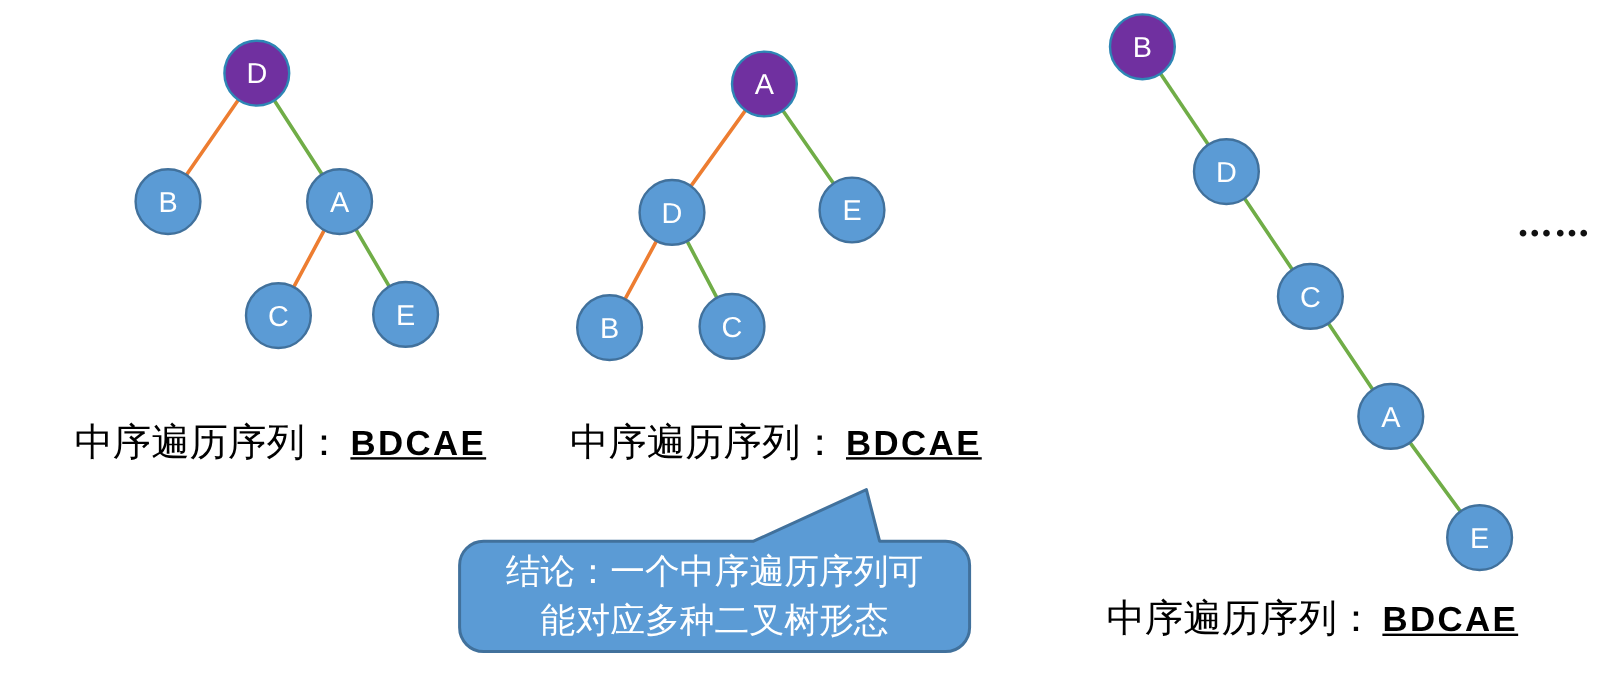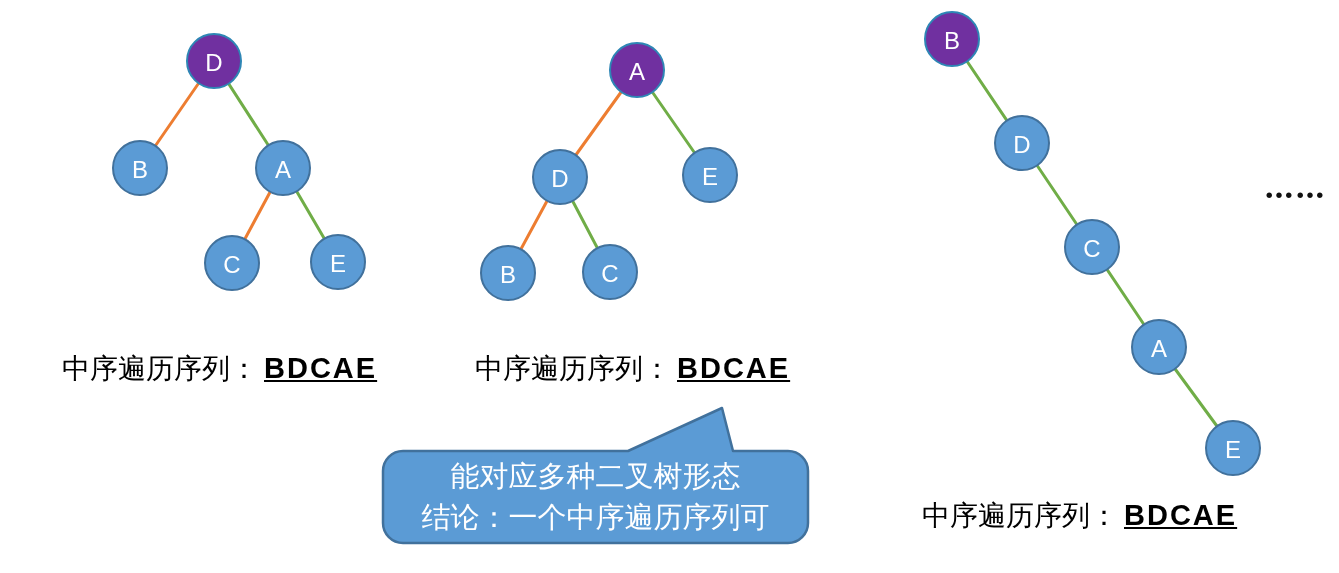--- a/index.html
+++ b/index.html
@@ -17,21 +17,21 @@
     width: 1339px; height: 573px;
   }
   .caption {
     position: absolute;
     white-space: nowrap;
     color: #000000;
     line-height: 32px;
   }
   .cap-cn {
     font-family: "DejaVu Serif", "Liberation Serif", serif;
-    font-size: 28px;
+    font-size: 32px;
   }
   .cap-seq {
     font-family: "Liberation Sans", sans-serif;
     font-size: 29px;
     font-weight: 600;
     letter-spacing: 2px;
     margin-left: 6px;
     text-decoration: underline;
   }
   .caption-1 { left: 62px;  top: 352px; }
@@ -112,22 +112,22 @@
       <text x="1022" y="144" text-anchor="middle" dominant-baseline="central" fill="#FFFFFF" font-size="24" font-family="&quot;Liberation Sans&quot;, sans-serif">D</text>
       <circle cx="1092" cy="247" r="27" fill="#5B9BD5" stroke="#41719C" stroke-width="2"></circle>
       <text x="1092" y="248" text-anchor="middle" dominant-baseline="central" fill="#FFFFFF" font-size="24" font-family="&quot;Liberation Sans&quot;, sans-serif">C</text>
       <circle cx="1159" cy="347" r="27" fill="#5B9BD5" stroke="#41719C" stroke-width="2"></circle>
       <text x="1159" y="348" text-anchor="middle" dominant-baseline="central" fill="#FFFFFF" font-size="24" font-family="&quot;Liberation Sans&quot;, sans-serif">A</text>
       <circle cx="1233" cy="448" r="27" fill="#5B9BD5" stroke="#41719C" stroke-width="2"></circle>
       <text x="1233" y="449" text-anchor="middle" dominant-baseline="central" fill="#FFFFFF" font-size="24" font-family="&quot;Liberation Sans&quot;, sans-serif">E</text>
     </svg>
 
   <div class="callout-text">
+    <div>结论：一个中序遍历序列可</div>
     <div>能对应多种二叉树形态</div>
-    <div>结论：一个中序遍历序列可</div>
   </div>
 
   <div class="caption caption-1"><span class="cap-cn">中序遍历序列：</span><span class="cap-seq">BDCAE</span></div>
 
   <div class="caption caption-2"><span class="cap-cn">中序遍历序列：</span><span class="cap-seq">BDCAE</span></div>
 
   <div class="caption caption-3"><span class="cap-cn">中序遍历序列：</span><span class="cap-seq">BDCAE</span></div>
 
   <div class="ellipsis">……</div>
 

